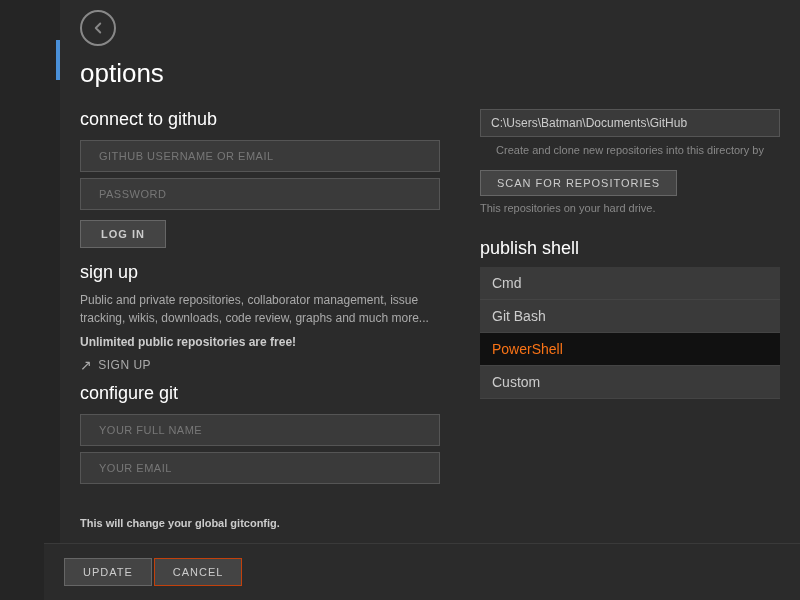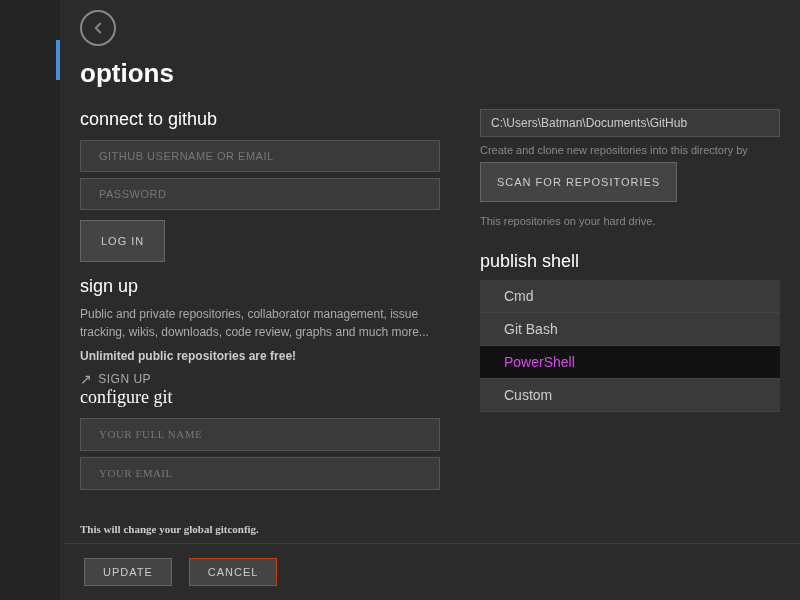--- a/index.html
+++ b/index.html
@@ -55,21 +55,21 @@
       color: #aaa;
     }
 
     .back-button svg {
       width: 18px;
       height: 18px;
     }
 
     h1.page-title {
       font-size: 26px;
-      font-weight: 700;
+      font-weight: 400;
       color: #ffffff;
       margin-bottom: 20px;
     }
 
     .two-col {
       display: flex;
       gap: 40px;
     }
 
     .left-col {
@@ -105,27 +105,28 @@
       color: #777;
       text-transform: uppercase;
       font-size: 11px;
       letter-spacing: 0.5px;
     }
 
     .btn-login {
       background-color: #444;
       border: 1px solid #666;
       color: #ccc;
-      padding: 14px 20px;
+      padding: 7px 20px;
       font-size: 11px;
       letter-spacing: 1px;
       text-transform: uppercase;
       cursor: pointer;
       margin-top: 4px;
       margin-bottom: 14px;
+      font-weight: bold;
     }
 
     .signup-section {
     }
 
     .signup-section h2 {
       font-size: 18px;
       font-weight: 300;
       color: #fff;
       margin-bottom: 8px;
@@ -152,21 +153,21 @@
       text-transform: uppercase;
       letter-spacing: 0.5px;
       cursor: pointer;
     }
 
     .signup-link .link-icon {
       font-size: 14px;
     }
 
     .configure-git {
-      font-family: Liberation Serif, serif;
+      margin-top: 10px;
     }
 
     .configure-git h2 {
       font-size: 18px;
       font-weight: 300;
       color: #fff;
       margin-bottom: 10px;
     }
 
     .git-note {
@@ -199,34 +200,35 @@
       padding: 6px 10px;
       font-size: 12px;
       color: #ccc;
       width: 100%;
       margin-bottom: 6px;
     }
 
     .storage-note {
       font-size: 11px;
       color: #888;
-      margin-bottom: 4px;
+      margin-bottom: 12px;
       line-height: 1.4;
+      text-align: center;
     }
 
     .btn-scan {
       background-color: #444;
       border: 1px solid #666;
       color: #ccc;
-      padding: 13px 16px;
+      padding: 6px 16px;
       font-size: 11px;
       letter-spacing: 1px;
       text-transform: uppercase;
       cursor: pointer;
-      margin-bottom: 13px;
+      margin-bottom: 6px;
     }
 
     .scan-note {
       font-size: 11px;
       color: #888;
     }
 
     .shell-section h2 {
       font-size: 18px;
       font-weight: 300;
@@ -234,43 +236,43 @@
       margin-bottom: 8px;
     }
 
     .shell-list {
       width: 100%;
       border: none;
       list-style: none;
     }
 
     .shell-item {
-      padding: 8px 24px;
+      padding: 8px 12px;
       font-size: 14px;
       color: #ccc;
       background-color: #3a3a3a;
       border-bottom: 1px solid #444;
       cursor: pointer;
     }
 
     .shell-item.active {
       background-color: #111;
-      color: #d946ef;
+      color: #f97316;
     }
 
     .footer {
       position: absolute;
       bottom: 0;
-      left: 64px;
+      left: 44px;
       right: 0;
       padding: 14px 20px;
       background-color: #2b2b2b;
       border-top: 1px solid #3a3a3a;
       display: flex;
-      gap: 17px;
+      gap: 2px;
     }
 
     .btn-update {
       background-color: #444;
       border: 1px solid #666;
       color: #ccc;
       padding: 7px 18px;
       font-size: 11px;
       letter-spacing: 1px;
       text-transform: uppercase;

